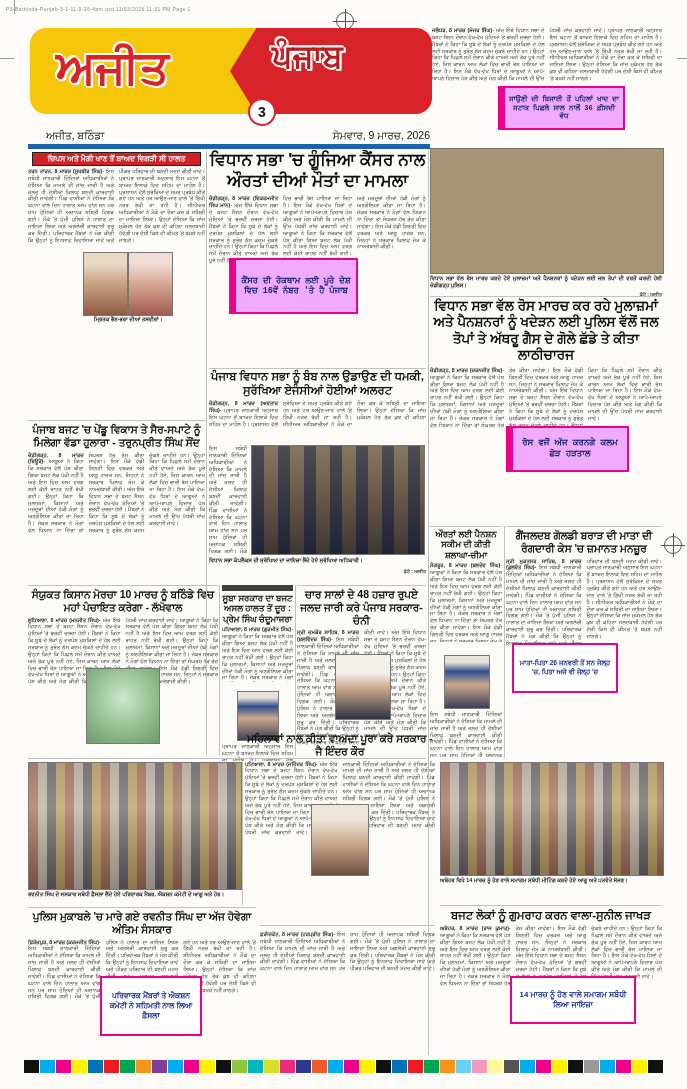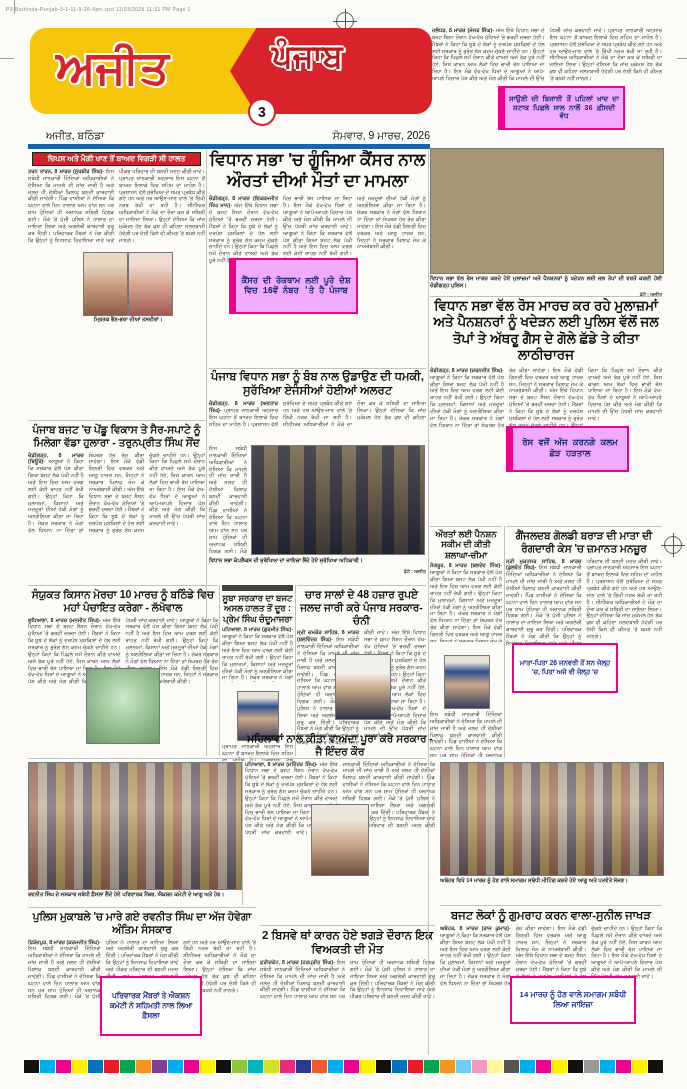--- a/index.html
+++ b/index.html
@@ -228,21 +228,20 @@
     <div class="hl hl-sm">ਪੁਲਿਸ ਮੁਕਾਬਲੇ 'ਚ ਮਾਰੇ ਗਏ ਰਵਨੀਤ ਸਿੰਘ ਦਾ ਅੱਜ ਹੋਵੇਗਾ ਅੰਤਿਮ ਸੰਸਕਾਰ</div>
     <div class="body cols3" style="height:116px;margin-top:3px;">
       <b class="dl">ਫ਼ਿਰੋਜ਼ਪੁਰ, 8 ਮਾਰਚ (ਕਰਮਜੀਤ ਸਿੰਘ)-</b>
       <span>ਇਸ ਸਬੰਧੀ ਜਾਣਕਾਰੀ ਦਿੰਦਿਆਂ ਅਧਿਕਾਰੀਆਂ ਨੇ ਦੱਸਿਆ ਕਿ ਮਾਮਲੇ ਦੀ ਜਾਂਚ ਜਾਰੀ ਹੈ ਅਤੇ ਜਲਦ ਹੀ ਦੋਸ਼ੀਆਂ ਖ਼ਿਲਾਫ਼ ਬਣਦੀ ਕਾਰਵਾਈ ਕੀਤੀ ਜਾਵੇਗੀ। ਪਿੰਡ ਵਾਸੀਆਂ ਨੇ ਦੱਸਿਆ ਕਿ ਘਟਨਾ ਵਾਲੇ ਦਿਨ ਹਾਲਾਤ ਆਮ ਵਾਂਗ ਸਨ ਪਰ ਸ਼ਾਮ ਹੁੰਦਿਆਂ ਹੀ ਅਚਾਨਕ ਸਥਿਤੀ ਵਿਗੜ ਗਈ। ਮੌਕੇ 'ਤੇ ਪੁੱਜੀ ਪੁਲਿਸ ਨੇ ਹਾਲਾਤ ਦਾ ਜਾਇਜ਼ਾ ਲਿਆ ਅਤੇ ਅਗਲੇਰੀ ਕਾਰਵਾਈ ਸ਼ੁਰੂ ਕਰ ਦਿੱਤੀ। ਪਰਿਵਾਰਕ ਮੈਂਬਰਾਂ ਨੇ ਮੰਗ ਕੀਤੀ ਕਿ ਉਨ੍ਹਾਂ ਨੂੰ ਇਨਸਾਫ਼ ਦਿਵਾਇਆ ਜਾਵੇ ਅਤੇ ਪੀੜਤ ਪਰਿਵਾਰ ਦੀ ਬਣਦੀ ਮਦਦ ਕੀਤੀ ਜਾਵੇ।</span>
       <span>ਪ੍ਰਾਪਤ ਜਾਣਕਾਰੀ ਅਨੁਸਾਰ ਇਸ ਘਟਨਾ ਤੋਂ ਬਾਅਦ ਇਲਾਕੇ ਵਿਚ ਸਹਿਮ ਦਾ ਮਾਹੌਲ ਹੈ। ਪ੍ਰਸ਼ਾਸਨ ਵੱਲੋਂ ਸੁਰੱਖਿਆ ਦੇ ਸਖ਼ਤ ਪ੍ਰਬੰਧ ਕੀਤੇ ਗਏ ਹਨ ਅਤੇ ਹਰ ਆਉਣ-ਜਾਣ ਵਾਲੇ 'ਤੇ ਤਿੱਖੀ ਨਜ਼ਰ ਰੱਖੀ ਜਾ ਰਹੀ ਹੈ। ਸੀਨੀਅਰ ਅਧਿਕਾਰੀਆਂ ਨੇ ਮੌਕੇ ਦਾ ਦੌਰਾ ਕਰ ਕੇ ਸਥਿਤੀ ਦਾ ਜਾਇਜ਼ਾ ਲਿਆ। ਉਨ੍ਹਾਂ ਦੱਸਿਆ ਕਿ ਜਾਂਚ ਮੁਕੰਮਲ ਹੋਣ ਤੱਕ ਕੁਝ ਵੀ ਕਹਿਣਾ ਜਲਦਬਾਜ਼ੀ ਹੋਵੇਗੀ ਪਰ ਦੋਸ਼ੀ ਕਿਸੇ ਵੀ ਕੀਮਤ 'ਤੇ ਬਖ਼ਸ਼ੇ ਨਹੀਂ ਜਾਣਗੇ।</span>
     </div>
     <div class="pinkbox2" style="left:72px;top:66px;width:92px;height:52px;font-size:7.6px;">ਪਰਿਵਾਰਕ ਮੈਂਬਰਾਂ ਤੇ ਐਕਸ਼ਨ ਕਮੇਟੀ ਨੇ ਸਹਿਮਤੀ ਨਾਲ ਲਿਆ ਫ਼ੈਸਲਾ</div>
   </div>
 
   <div class="art" style="left:260px;top:928px;width:175px;height:127px;">
-    <div class="hl hl-md">2 ਬਿਸਵੇ ਥਾਂ ਕਾਰਨ ਹੋਏ ਝਗੜੇ ਦੌਰਾਨ ਇਕ ਵਿਅਕਤੀ ਦੀ ਮੌਤ</div>
     <div class="body cols2" style="height:90px;margin-top:3px;">
       <b class="dl">ਫ਼ਰੀਦਕੋਟ, 8 ਮਾਰਚ (ਹਰਪ੍ਰੀਤ ਸਿੰਘ)-</b>
       <span>ਇਸ ਸਬੰਧੀ ਜਾਣਕਾਰੀ ਦਿੰਦਿਆਂ ਅਧਿਕਾਰੀਆਂ ਨੇ ਦੱਸਿਆ ਕਿ ਮਾਮਲੇ ਦੀ ਜਾਂਚ ਜਾਰੀ ਹੈ ਅਤੇ ਜਲਦ ਹੀ ਦੋਸ਼ੀਆਂ ਖ਼ਿਲਾਫ਼ ਬਣਦੀ ਕਾਰਵਾਈ ਕੀਤੀ ਜਾਵੇਗੀ। ਪਿੰਡ ਵਾਸੀਆਂ ਨੇ ਦੱਸਿਆ ਕਿ ਘਟਨਾ ਵਾਲੇ ਦਿਨ ਹਾਲਾਤ ਆਮ ਵਾਂਗ ਸਨ ਪਰ ਸ਼ਾਮ ਹੁੰਦਿਆਂ ਹੀ ਅਚਾਨਕ ਸਥਿਤੀ ਵਿਗੜ ਗਈ। ਮੌਕੇ 'ਤੇ ਪੁੱਜੀ ਪੁਲਿਸ ਨੇ ਹਾਲਾਤ ਦਾ ਜਾਇਜ਼ਾ ਲਿਆ ਅਤੇ ਅਗਲੇਰੀ ਕਾਰਵਾਈ ਸ਼ੁਰੂ ਕਰ ਦਿੱਤੀ। ਪਰਿਵਾਰਕ ਮੈਂਬਰਾਂ ਨੇ ਮੰਗ ਕੀਤੀ ਕਿ ਉਨ੍ਹਾਂ ਨੂੰ ਇਨਸਾਫ਼ ਦਿਵਾਇਆ ਜਾਵੇ ਅਤੇ ਪੀੜਤ ਪਰਿਵਾਰ ਦੀ ਬਣਦੀ ਮਦਦ ਕੀਤੀ ਜਾਵੇ।</span>
     </div>
   </div>
 
   <div class="art" style="left:440px;top:908px;width:222px;height:147px;">
     <div class="hl hl-md">ਬਜਟ ਲੋਕਾਂ ਨੂੰ ਗੁਮਰਾਹ ਕਰਨ ਵਾਲਾ-ਸੁਨੀਲ ਜਾਖੜ</div>
     <div class="body cols3" style="height:118px;margin-top:3px;">
       <b class="dl">ਅਬੋਹਰ, 8 ਮਾਰਚ (ਰਾਜ ਕੁਮਾਰ)-</b>

